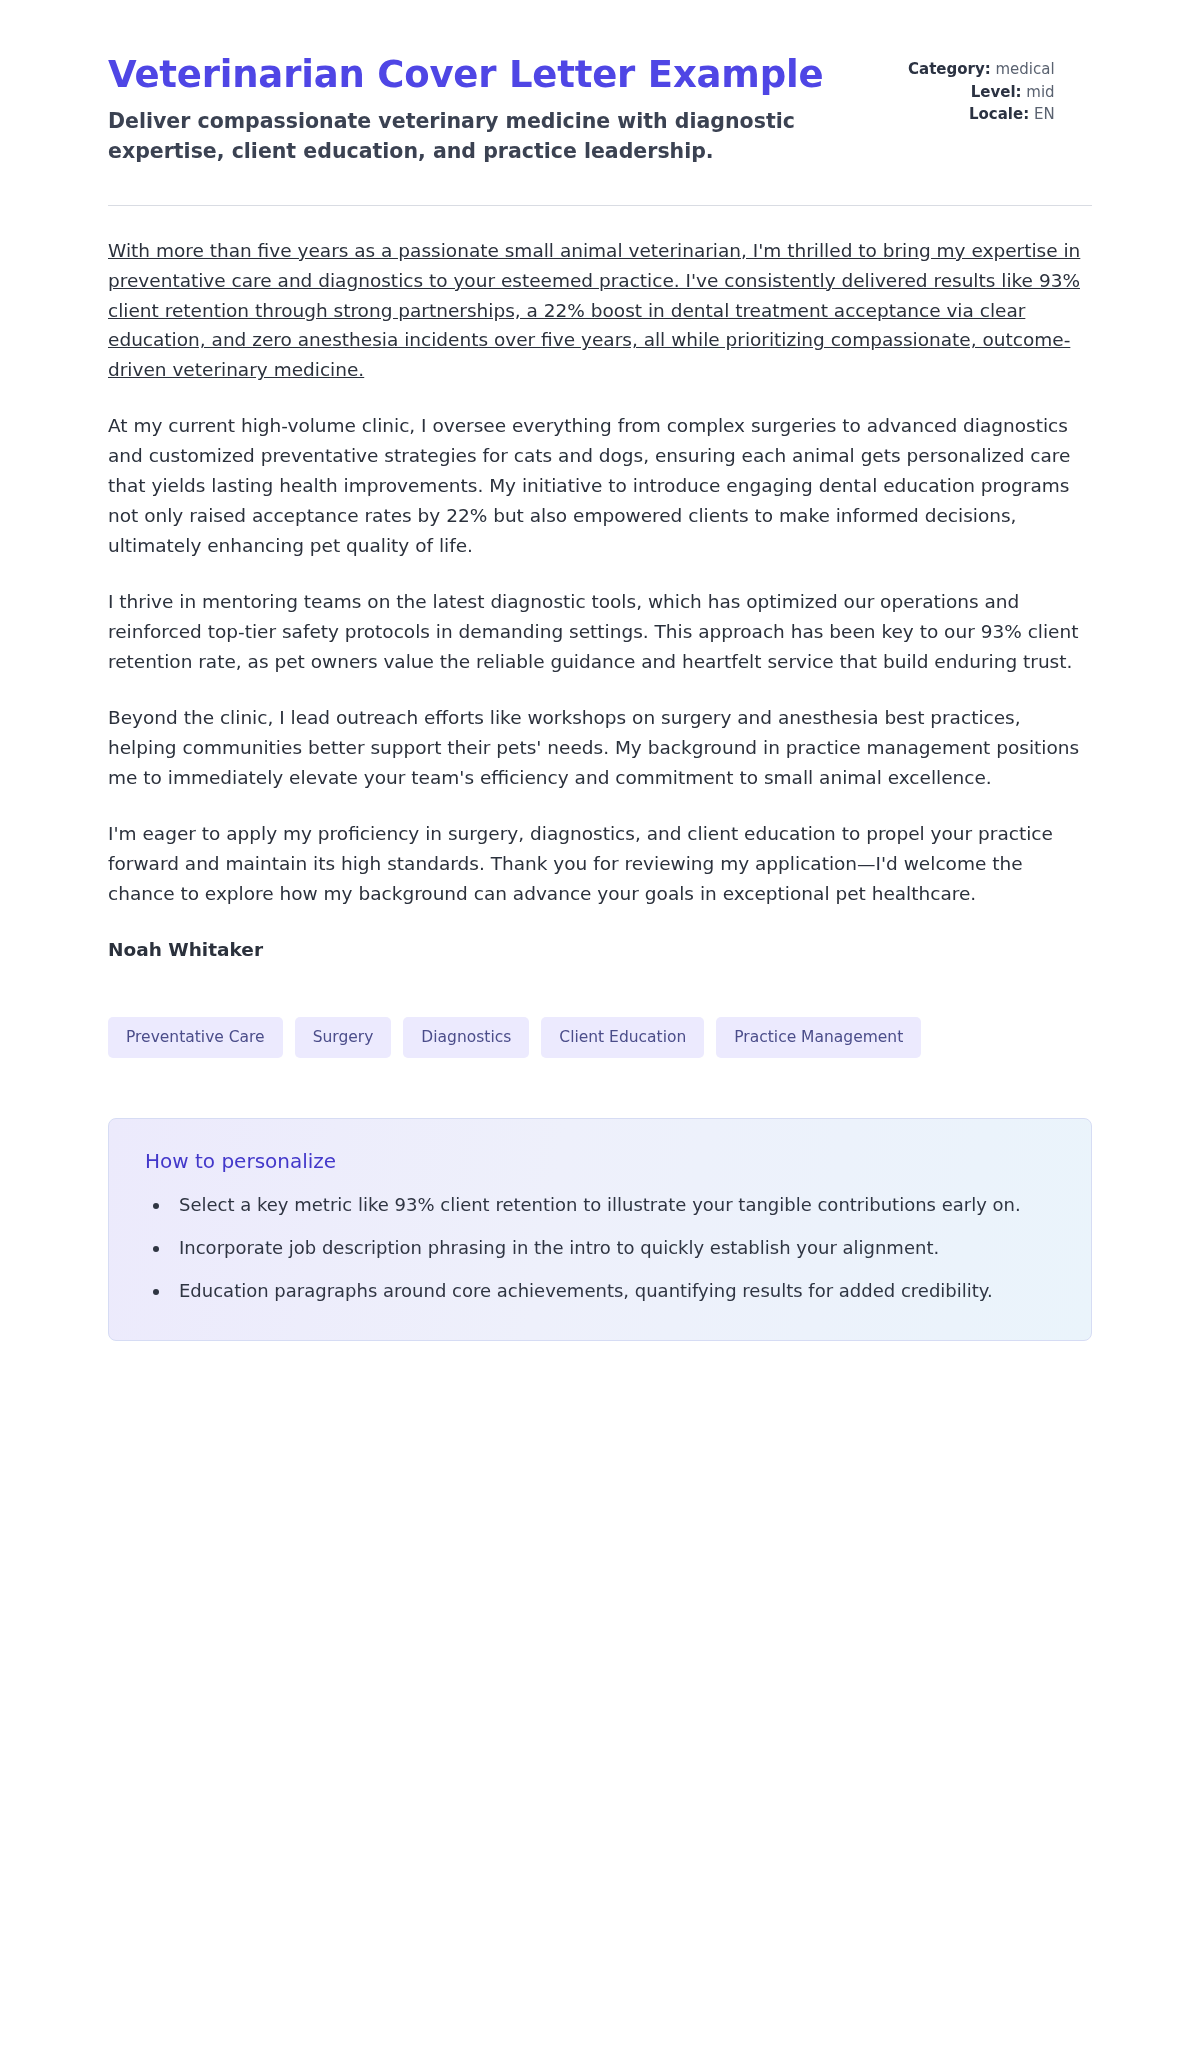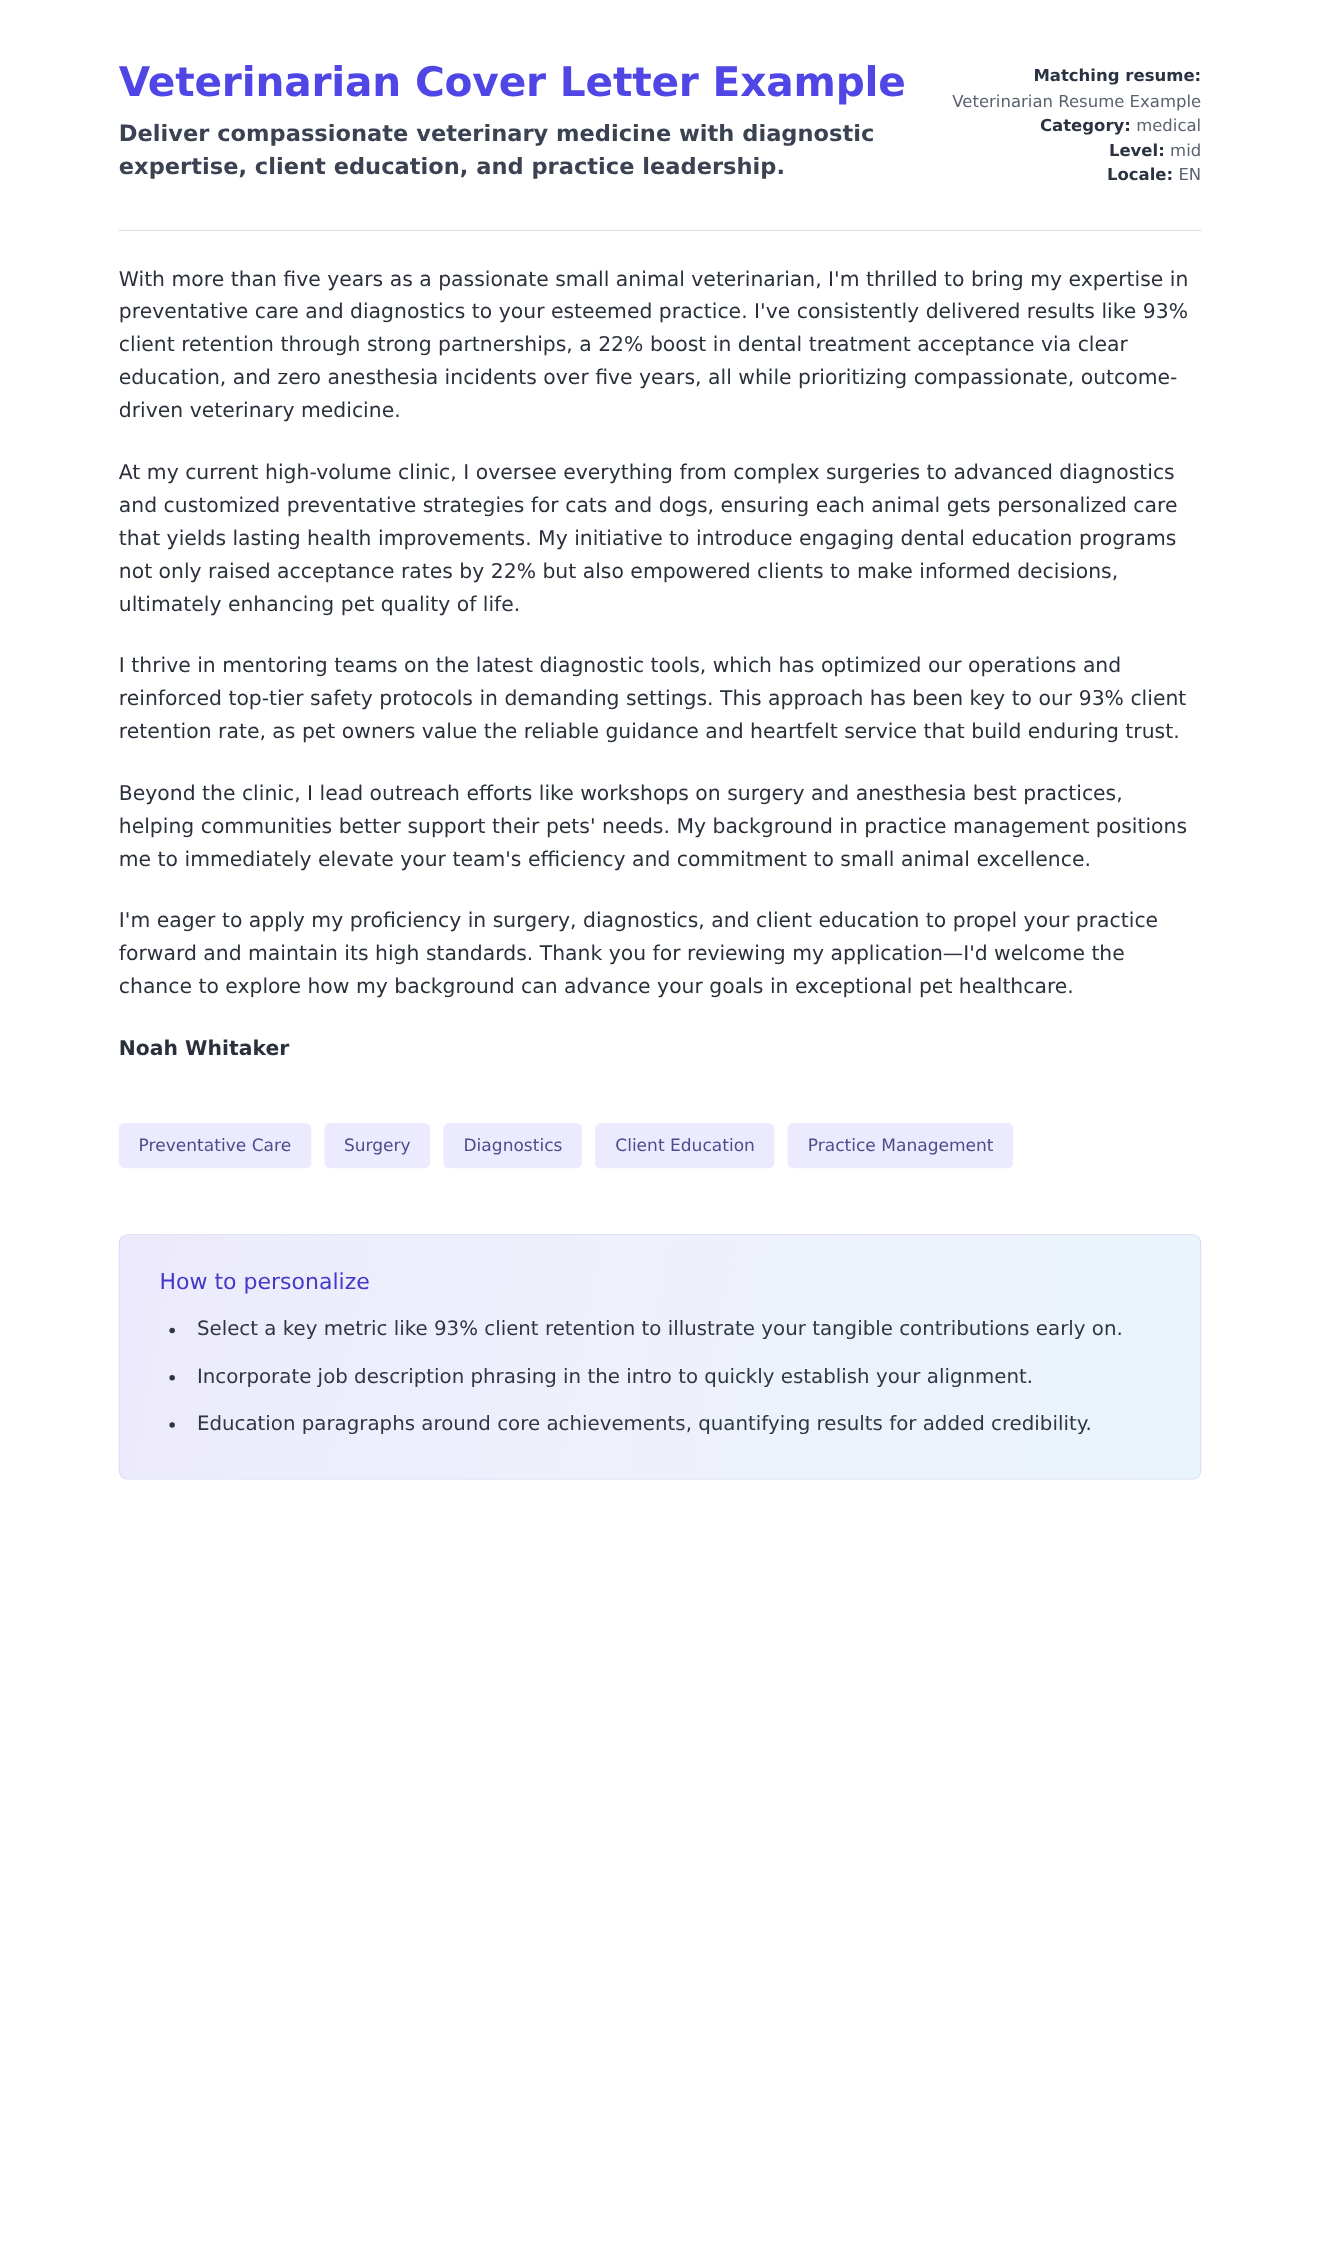--- a/index.html
+++ b/index.html
@@ -69,21 +69,21 @@
     font-size: 19px;
     font-weight: bold;
     color: #4f46e5;
   }
   .letter p {
     margin: 26px 0 0 0;
     font-size: 18.5px;
     line-height: 1.62;
     color: #2b313c;
   }
-  .letter p.first { margin-top: 30px; }
+  .letter p.first { margin-top: 30px; text-decoration: underline; }
   .signature {
     margin: 66px 0 0 0;
     font-size: 19px;
     font-weight: bold;
     color: #1f2430;
   }
   .signature-role {
     margin: 14px 0 0 0;
     font-size: 18.5px;
     color: #4b525e;
@@ -136,24 +136,20 @@
 
 <div class="page">
 
   <div class="header">
     <div class="header-left">
       <h1 class="doc-title">Veterinarian Cover Letter Example</h1>
       <p class="doc-subtitle">Deliver compassionate veterinary medicine with diagnostic expertise, client education, and practice leadership.</p>
     </div>
     <div class="meta">
       <div class="meta-row">
-        <span class="meta-label">Matching resume:</span>
-        <span class="meta-value block">Veterinarian Resume Example</span>
-      </div>
-      <div class="meta-row">
         <span class="meta-label">Category:</span>
         <span class="meta-value">medical</span>
       </div>
       <div class="meta-row">
         <span class="meta-label">Level:</span>
         <span class="meta-value">mid</span>
       </div>
       <div class="meta-row">
         <span class="meta-label">Locale:</span>
         <span class="meta-value">EN</span>

